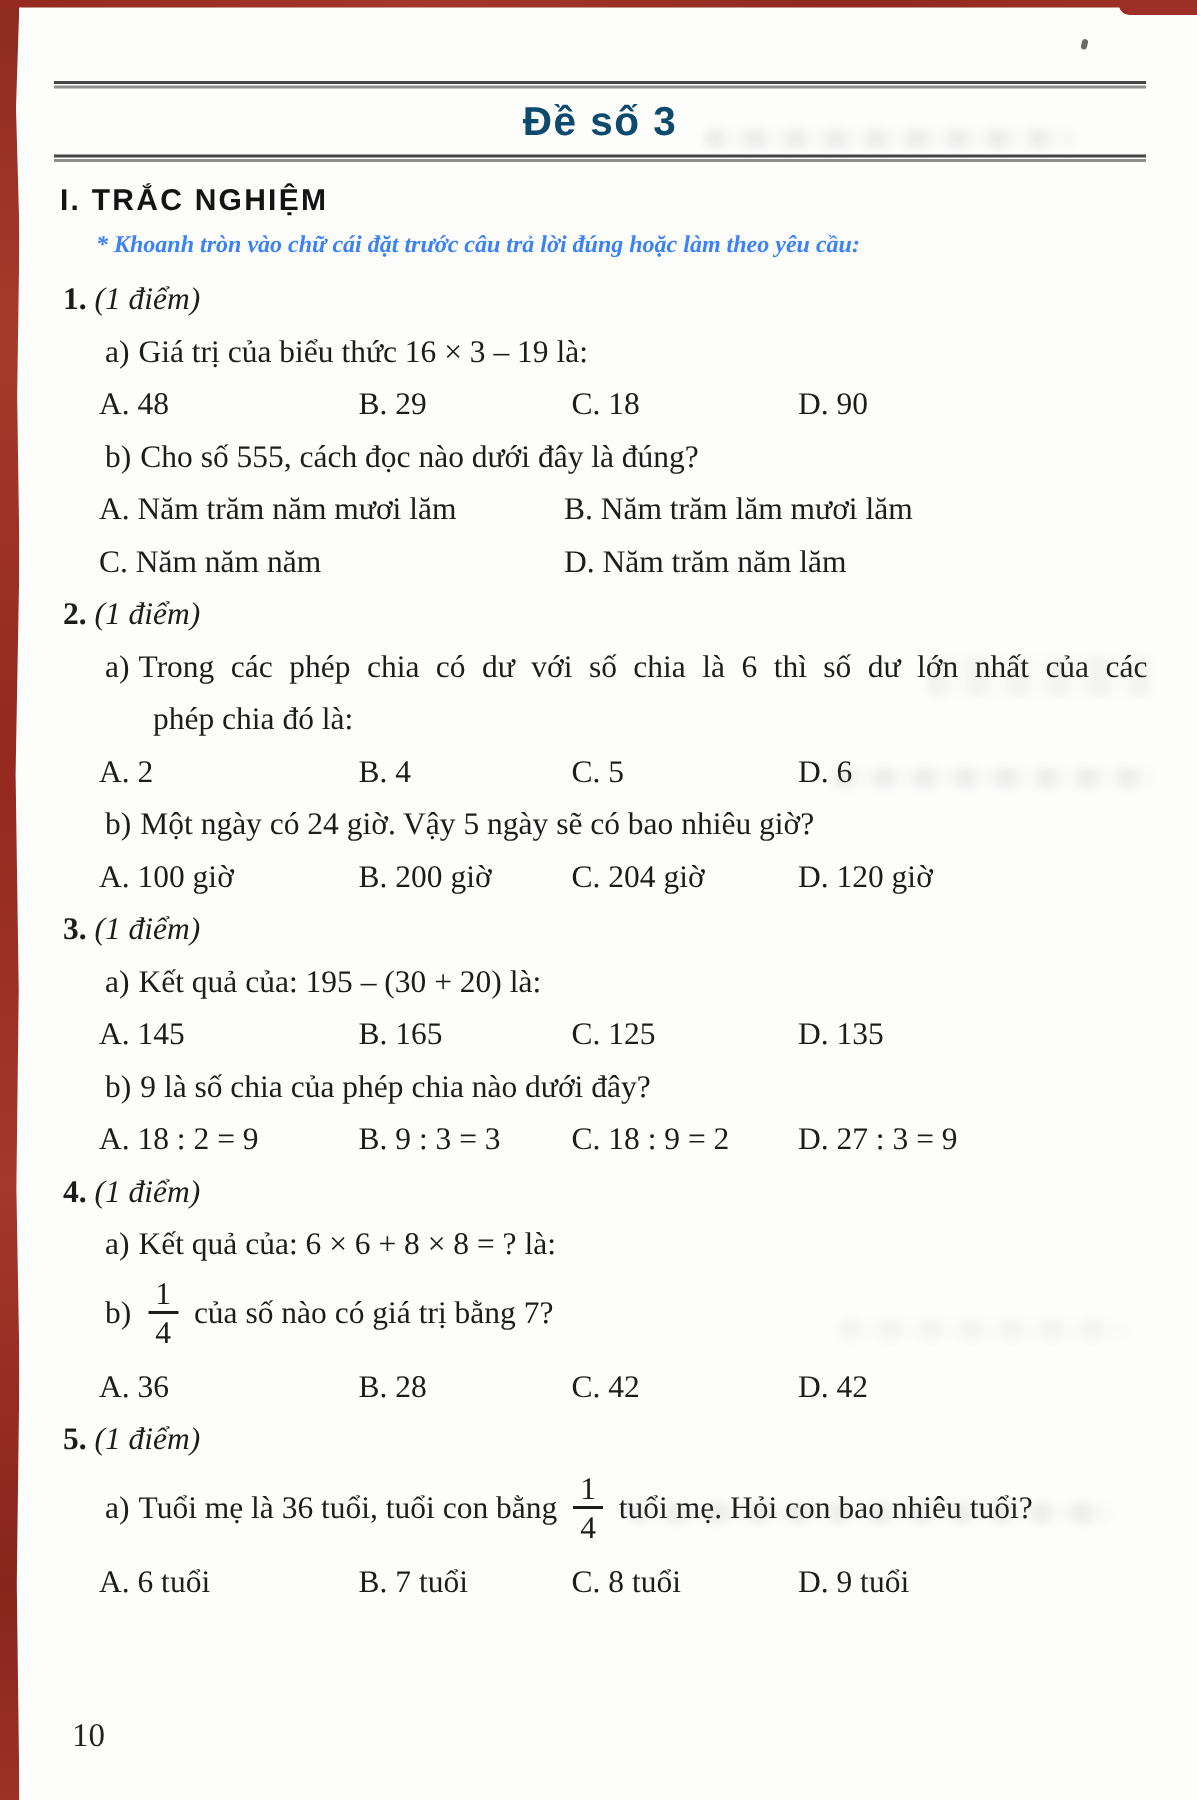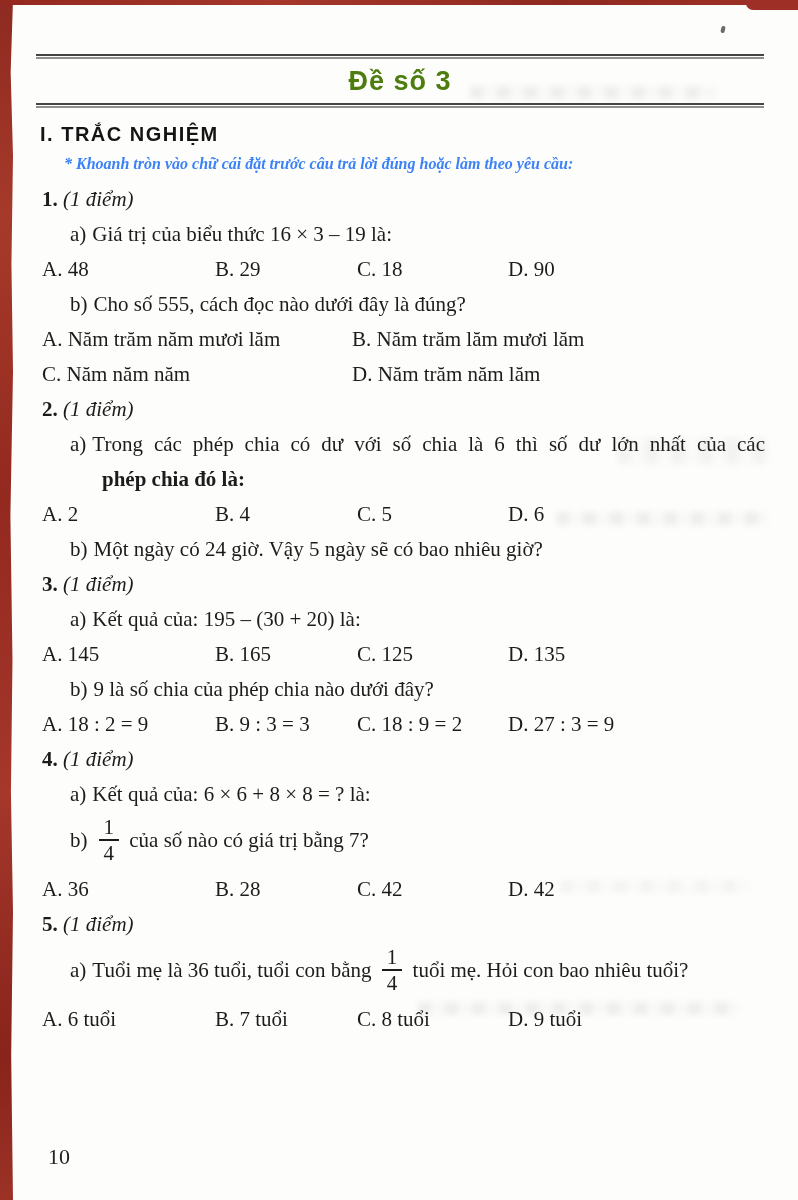--- a/index.html
+++ b/index.html
@@ -29,43 +29,43 @@
   .header { margin: 54px 34px 0 36px; }
   .rule {
     height: 5px;
     border-top: 2px solid #454545;
     border-bottom: 2px solid #8f8f8f;
   }
   .title-row {
     text-align: center;
     font-family: "Liberation Sans", "DejaVu Sans", sans-serif;
     font-weight: bold; font-size: 27px; letter-spacing: 1px;
-    padding: 7px 0 6px 0; color: #4d7c0f;
+    padding: 7px 0 6px 0; color: #0c4a6e;
   }
   .section-heading {
     margin: 15px 0 0 40px;
     font-family: "Liberation Sans", "DejaVu Sans", sans-serif;
     font-weight: bold; font-size: 20px; letter-spacing: 1.5px; color: #141414;
   }
   .instruction {
     margin: 9px 33px 0 64px;
     font-weight: bold; font-style: italic; font-size: 16px;
     white-space: nowrap; color: #3b82f6;
   }
   
   .questions { margin-top: 9px; font-size: 21px; line-height: 35px; }
   .q-head { margin-left: 42px; }
   .q-num { font-weight: bold; }
   .q-points { font-style: italic; }
   .pline { margin-left: 70px; margin-right: 33px; }
-  .pline.cont { margin-left: 102px; font-weight: bold; }
+  .pline.cont { margin-left: 102px; }
   .pline.stretch { text-align: justify; text-align-last: justify; }
   .pline.tall { margin-top: 6px; margin-bottom: 6px; }
   .plabel { margin-right: 6px; }
-  .opts { margin-left: 42px; display: flex; align-items: center; }
+  .opts { margin-left: 66px; display: flex; align-items: center; }
   .opts.four .c0 { width: 173px; }
   .opts.four .c1 { width: 142px; }
   .opts.four .c2 { width: 151px; }
   .opts.two  .c0 { width: 310px; }
   .opt { flex: 0 0 auto; white-space: nowrap; }
   .opts .opt:last-child { flex: 0 1 auto; }
   
   .frac {
     display: inline-block; vertical-align: middle;
     text-align: center; line-height: 1.05; font-size: 21px;
@@ -142,20 +142,26 @@
         <div class="pline cont">phép chia đó là:</div>
         <div class="opts four">
           <span class="opt c0">A. 2</span>
           <span class="opt c1">B. 4</span>
           <span class="opt c2">C. 5</span>
           <span class="opt c3">D. 6</span>
         </div>
       </div>
       <div class="part">
         <div class="pline first"><span class="plabel">b)</span>Một ngày có 24 giờ. Vậy 5 ngày sẽ có bao nhiêu giờ?</div>
+        <div class="opts four">
+          <span class="opt c0">A. 100 giờ</span>
+          <span class="opt c1">B. 200 giờ</span>
+          <span class="opt c2">C. 204 giờ</span>
+          <span class="opt c3">D. 120 giờ</span>
+        </div>
       </div>
     </div>
     <div class="q-block">
       <div class="q-head"><span class="q-num">3.</span><span class="q-points"> (1 điểm)</span></div>
       <div class="part">
         <div class="pline first"><span class="plabel">a)</span>Kết quả của: 195 – (30 + 20) là:</div>
         <div class="opts four">
           <span class="opt c0">A. 145</span>
           <span class="opt c1">B. 165</span>
           <span class="opt c2">C. 125</span>

